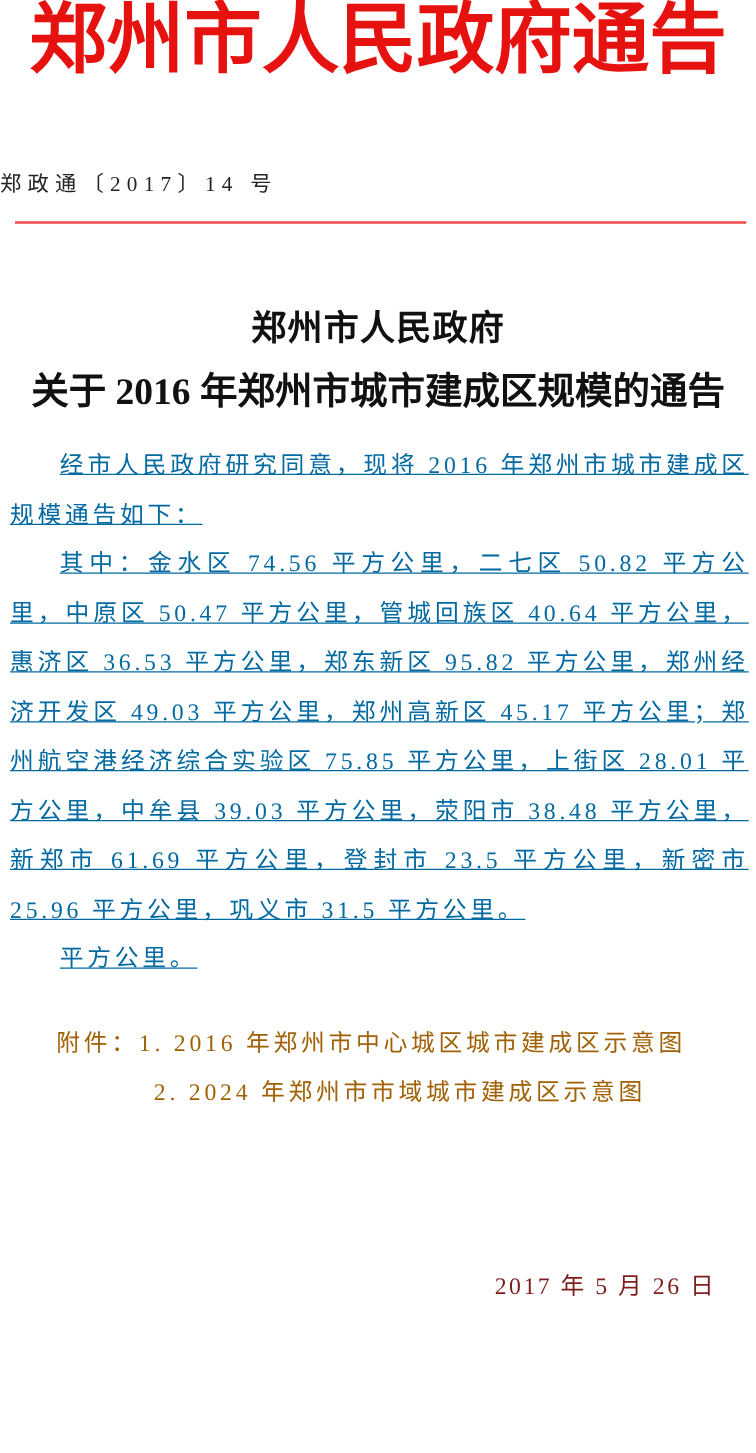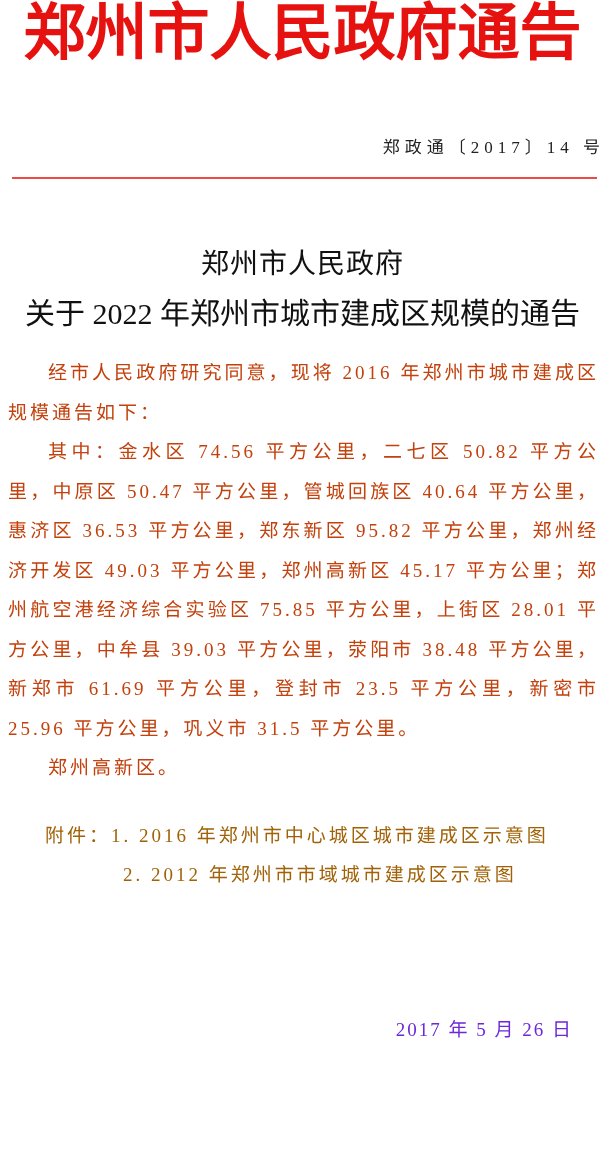--- a/index.html
+++ b/index.html
@@ -27,38 +27,38 @@
     font-size: 62px;
     font-weight: bold;
     line-height: 76px;
     color: #e6120f;
     letter-spacing: 0px;
     white-space: nowrap;
   }
   
   .doc-number {
     margin-top: 64px;
-    text-align: right;
+    text-align: left;
     font-size: 17px;
     line-height: 26px;
     letter-spacing: 5px;
     color: #222222;
   }
   
   .red-rule {
     border: none;
     border-top: 2px solid #ee4a45;
     margin: 16px 8px 0 12px;
     height: 0;
   }
   
   .title-block {
     margin-top: 60px;
     text-align: center;
-    font-weight: normal;
+    font-weight: bold;
     color: #111111;
   }
   .title-l1 {
     font-size: 28px;
     line-height: 50px;
     letter-spacing: 1px;
     white-space: nowrap;
   }
   .title-l2 {
     font-size: 30px;
@@ -66,21 +66,22 @@
     letter-spacing: 0px;
     white-space: nowrap;
   }
   
   .body-text {
     margin: 14px 6px 0 8px;
     font-size: 19px;
     line-height: 39.5px;
     letter-spacing: 3px;
     text-align: justify;
-    color: #c2410c;
+    color: #0369a1;
+    text-decoration: underline;
   }
   .body-text p {
     margin: 0;
     text-indent: 2.1em;
   }
   
   .attachments {
     margin: 28px 6px 0 8px;
     padding-left: 37px;
     font-size: 19px;
@@ -92,46 +93,46 @@
     padding-left: 78px;
   }
   
   .doc-date {
     margin-top: 122px;
     padding-right: 32px;
     text-align: right;
     font-size: 19px;
     line-height: 26px;
     letter-spacing: 2px;
-    color: #6d28d9;
+    color: #7f1d1d;
     white-space: nowrap;
   }
 </style>
 </head>
 <body>
 
 <div class="page">
 
   <h1 class="masthead">郑州市人民政府通告</h1>
 
   <div class="doc-number">郑政通〔2017〕14 号</div>
 
   <hr class="red-rule">
 
   <div class="title-block">
     <div class="title-l1">郑州市人民政府</div>
-    <div class="title-l2">关于 2022 年郑州市城市建成区规模的通告</div>
+    <div class="title-l2">关于 2016 年郑州市城市建成区规模的通告</div>
   </div>
 
   <div class="body-text">
     <p>经市人民政府研究同意，现将 2016 年郑州市城市建成区规模通告如下：</p>
     <p>其中：金水区 74.56 平方公里，二七区 50.82 平方公里，中原区 50.47 平方公里，管城回族区 40.64 平方公里，惠济区 36.53 平方公里，郑东新区 95.82 平方公里，郑州经济开发区 49.03 平方公里，郑州高新区 45.17 平方公里；郑州航空港经济综合实验区 75.85 平方公里，上街区 28.01 平方公里，中牟县 39.03 平方公里，荥阳市 38.48 平方公里，新郑市 61.69 平方公里，登封市 23.5 平方公里，新密市 25.96 平方公里，巩义市 31.5 平方公里。</p>
-    <p>郑州高新区。</p>
+    <p>平方公里。</p>
   </div>
 
   <div class="attachments">
     <div class="attachment-line-1">附件：1. 2016 年郑州市中心城区城市建成区示意图</div>
-    <div class="attachment-line-2">2. 2012 年郑州市市域城市建成区示意图</div>
+    <div class="attachment-line-2">2. 2024 年郑州市市域城市建成区示意图</div>
   </div>
 
   <div class="doc-date">2017 年 5 月 26 日</div>
 
 </div>
 
 </body></html>

